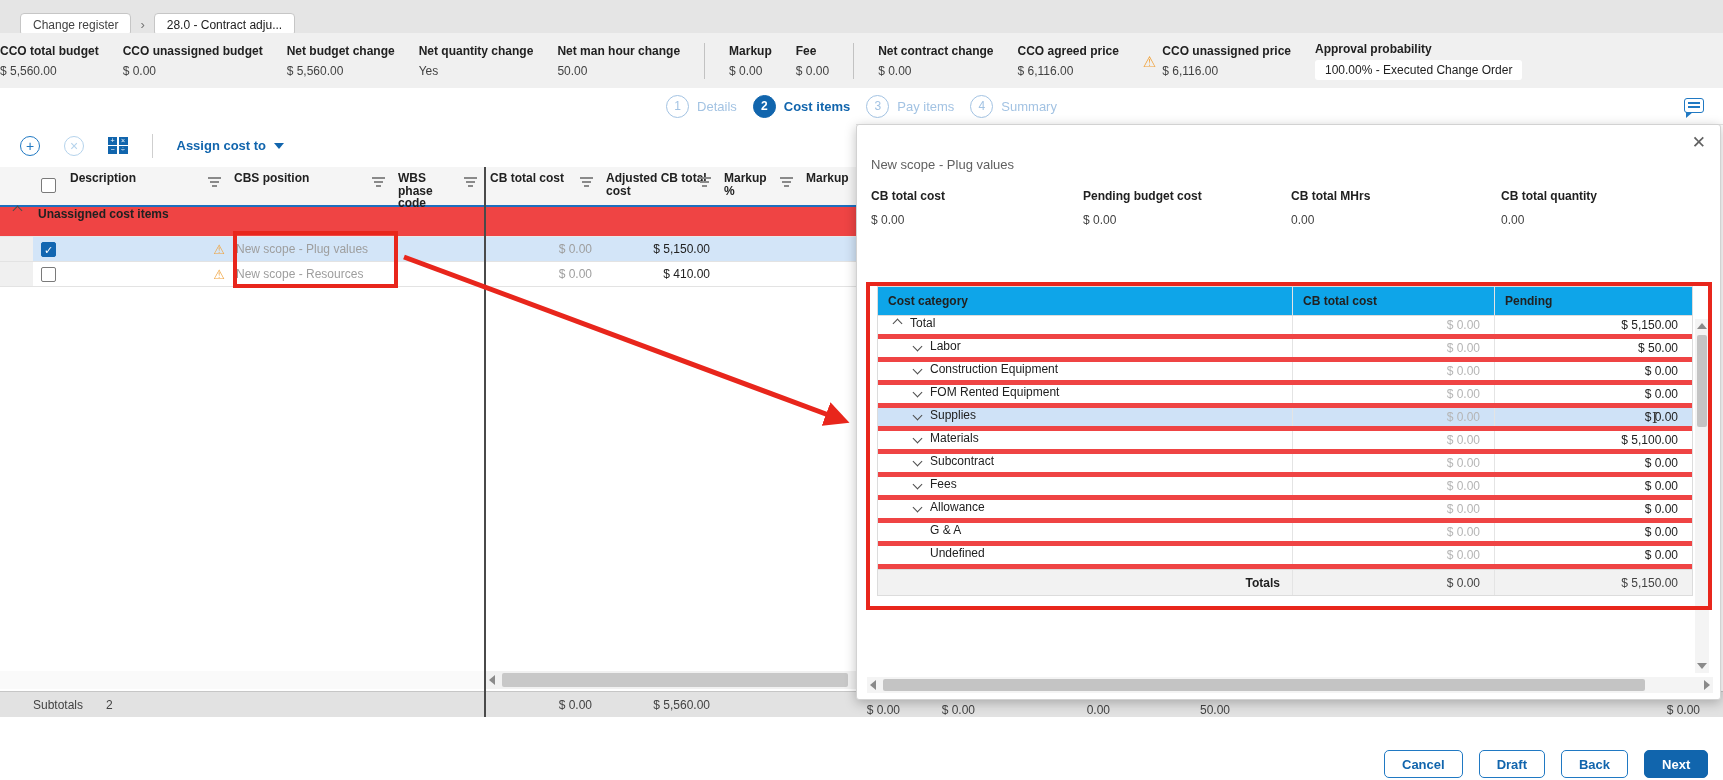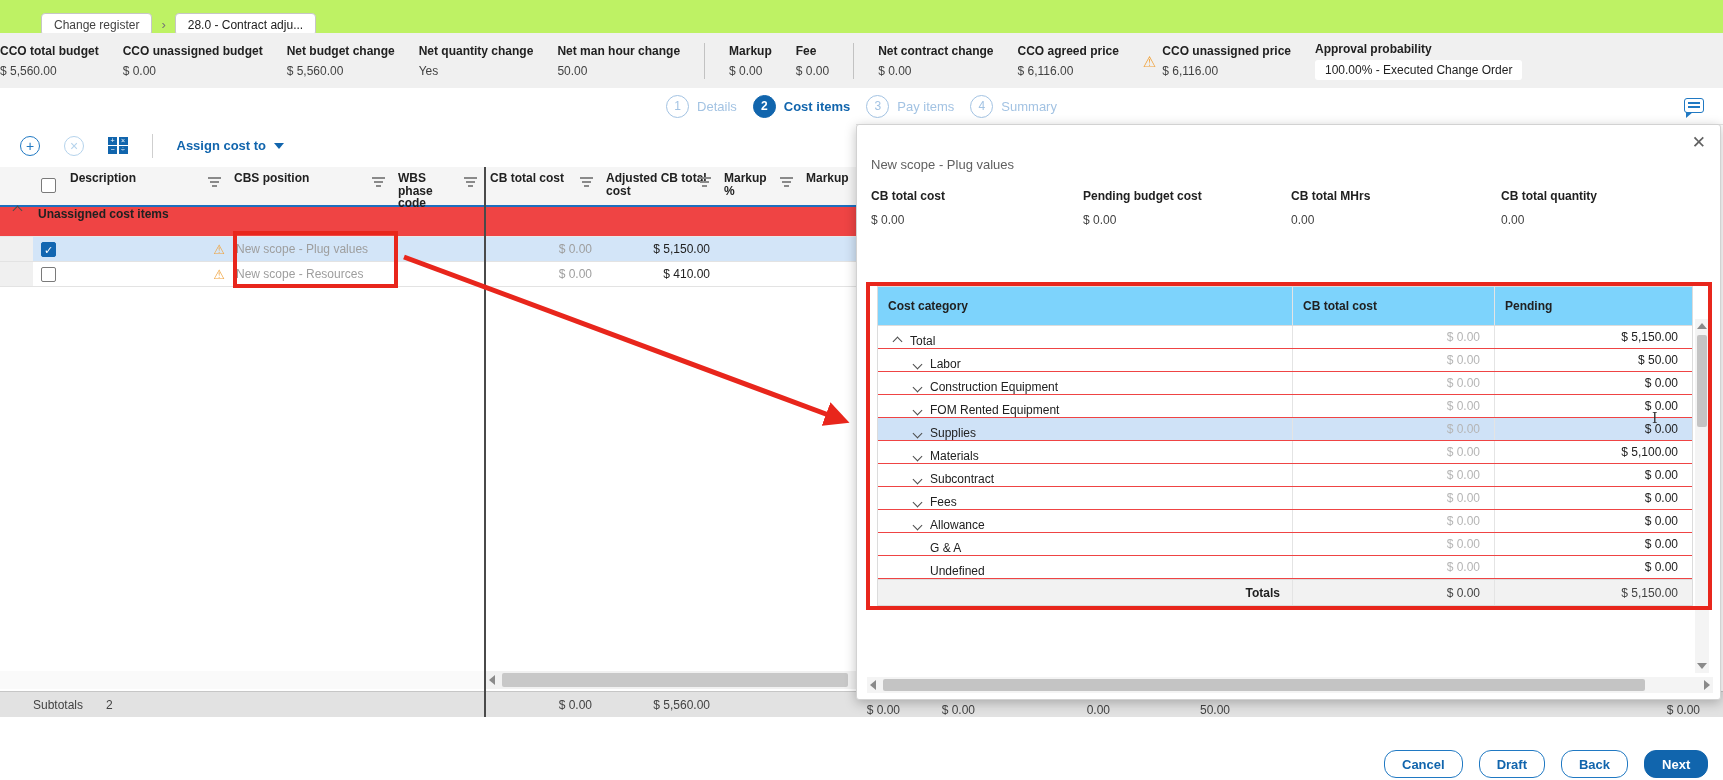--- a/index.html
+++ b/index.html
@@ -1,20 +1,20 @@
 <!DOCTYPE html>
 <html><head>
 <meta charset="utf-8">
 <style>
 *{margin:0;padding:0;box-sizing:border-box}
 body{font-family:"Liberation Sans",sans-serif;background:#fff}
 #app{position:relative;width:1723px;height:780px;overflow:hidden;background:#fff;font-size:12px;color:#212121}
 
 
-.topbar{position:absolute;left:0;top:0;width:100%;height:49px;background:#bef264;display:flex;align-items:center;padding-left:41px;gap:9px}
+.topbar{position:absolute;left:0;top:0;width:100%;height:49px;background:#e5e5e5;display:flex;align-items:center;padding-left:20px;gap:9px}
 .crumb-btn{height:23px;padding:0 12px;border:1px solid #c6c6c6;border-radius:4px;display:flex;align-items:center;color:#424242;background:#fff;font-size:12px}
 .crumb-btn.current{font-weight:normal;color:#212121}
 .crumb-sep{color:#757575;font-size:13px}
 
 
 .statsbar{position:absolute;top:33px;left:0;width:100%;height:55px;background:#f0f0f0;display:flex;align-items:center;gap:24px}
 .stat .lb{font-weight:bold;font-size:12px;color:#212121;white-space:nowrap}
 .stat .vl{margin-top:6px;color:#424242;white-space:nowrap}
 .stat.warnstat{display:flex;gap:6px;align-items:flex-start}
 .warn-tri{color:#f0a23c;font-size:15px;line-height:1;margin-top:10px}
@@ -110,25 +110,25 @@
 
 .panel{position:absolute;left:856px;top:124px;width:865px;height:576px;background:#fff;border:1px solid #d2d2d2;border-radius:3px;box-shadow:0 3px 12px rgba(0,0,0,.25);z-index:5}
 .pclose{position:absolute;right:14px;top:9px;font-size:17px;color:#616161;line-height:1}
 .pclose::after{content:"\2715"}
 .ptitle{position:absolute;left:14px;top:32px;color:#616161;font-size:13px}
 .pstat{position:absolute;top:64px}
 .pstat .lb{font-weight:bold;color:#212121}
 .pstat .vl{margin-top:10px;color:#424242}
 .ps0{left:14px}.ps1{left:226px}.ps2{left:434px}.ps3{left:644px}
 .ptable{position:absolute;left:20px;top:161px;width:816px;border:1px solid #dcdcdc}
-.pthead{display:flex;height:39px;background:#7dd3fc;border-bottom:1px solid #dcdcdc;font-weight:bold;align-items:center}
+.pthead{display:flex;height:29px;background:#0ea5e9;border-bottom:1px solid #dcdcdc;font-weight:bold;align-items:center}
 .pc0{width:414px;padding-left:10px}
 .pc1{width:202px;padding-left:10px;border-left:1px solid #e4e4e4;align-self:stretch;display:flex;align-items:center}
 .pc2{width:198px;padding-left:10px;border-left:1px solid #e4e4e4;align-self:stretch;display:flex;align-items:center}
-.ptrow{display:flex;height:23px;align-items:flex-end;border-bottom:1px solid #ef4444;background:#fff}
+.ptrow{display:flex;height:23px;align-items:flex-start;border-bottom:5px solid #ef4444;background:#fff}
 .ptrow.hl{background:#cfe2f7}
 .ptrow .pc0{display:flex;align-items:center;gap:9px}
 .ptrow .pc0.ind0{padding-left:16px}
 .ptrow .pc0.ind1{padding-left:36px}
 .ptrow .pc0.noch{padding-left:52px}
 .ptrow .chev{border-color:#4d4d4d}
 .pnum{justify-content:flex-end !important;padding-right:14px;padding-left:0}
 .pnum.gray{color:#b5b5b5}
 .pnum.dark{color:#212121}
 .pttotals{display:flex;height:26px;background:#f2f2f2;align-items:center;border-top:1px solid #dcdcdc}
@@ -144,21 +144,21 @@
 .hscroll-panel .thumb{position:absolute;left:16px;top:2px;width:762px;height:12px;background:#c4c4c4;border-radius:2px}
 
 
 .annot1{position:absolute;left:233px;top:231px;width:165px;height:57px;border:4px solid #e8261c;z-index:20}
 .annot2{position:absolute;left:866px;top:282px;width:846px;height:328px;border:4px solid #e8261c;z-index:20}
 .arrow-svg{position:absolute;left:0;top:0;z-index:21;pointer-events:none}
 .ibeam{position:absolute;left:1652px;top:410px;z-index:22;color:#333;font-family:"DejaVu Serif",serif;font-size:14px}
 
 
 .footer{position:absolute;top:750px;left:1384px;display:flex;gap:16px;z-index:3}
-.btn{height:28px;padding:0 17px;border:1.5px solid #2079c3;border-radius:12px;background:#fff;color:#1165ad;font-size:13px;display:flex;align-items:center;font-weight:bold}
+.btn{height:28px;padding:0 17px;border:1.5px solid #2079c3;border-radius:5px;background:#fff;color:#1165ad;font-size:13px;display:flex;align-items:center;font-weight:bold}
 .btn.primary{background:#1165ad;color:#fff;border-color:#1165ad}
 </style>
 </head>
 <body>
 
 <div id="app">
 
   <div class="topbar">
     <div class="crumb-btn">Change register</div>
     <div class="crumb-sep">›</div>

